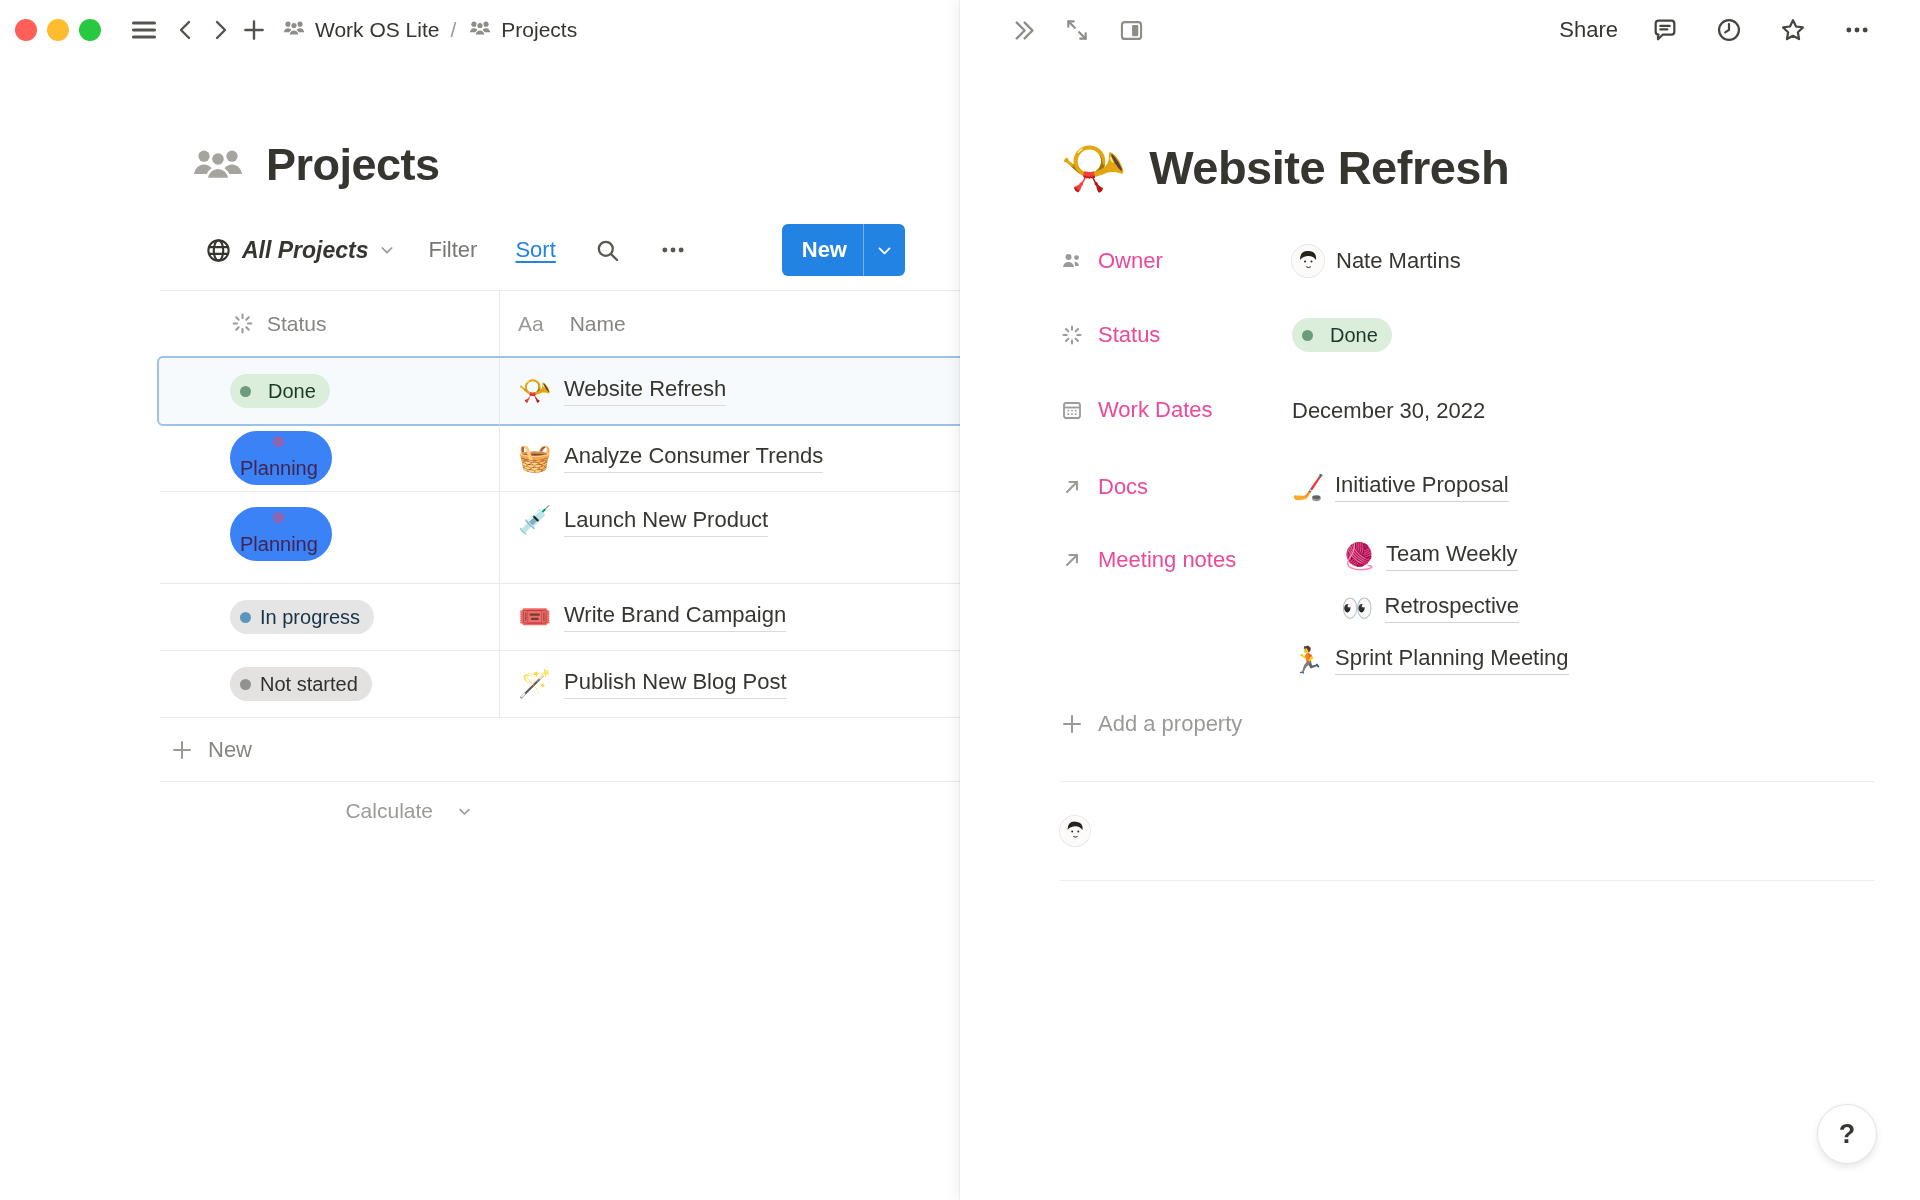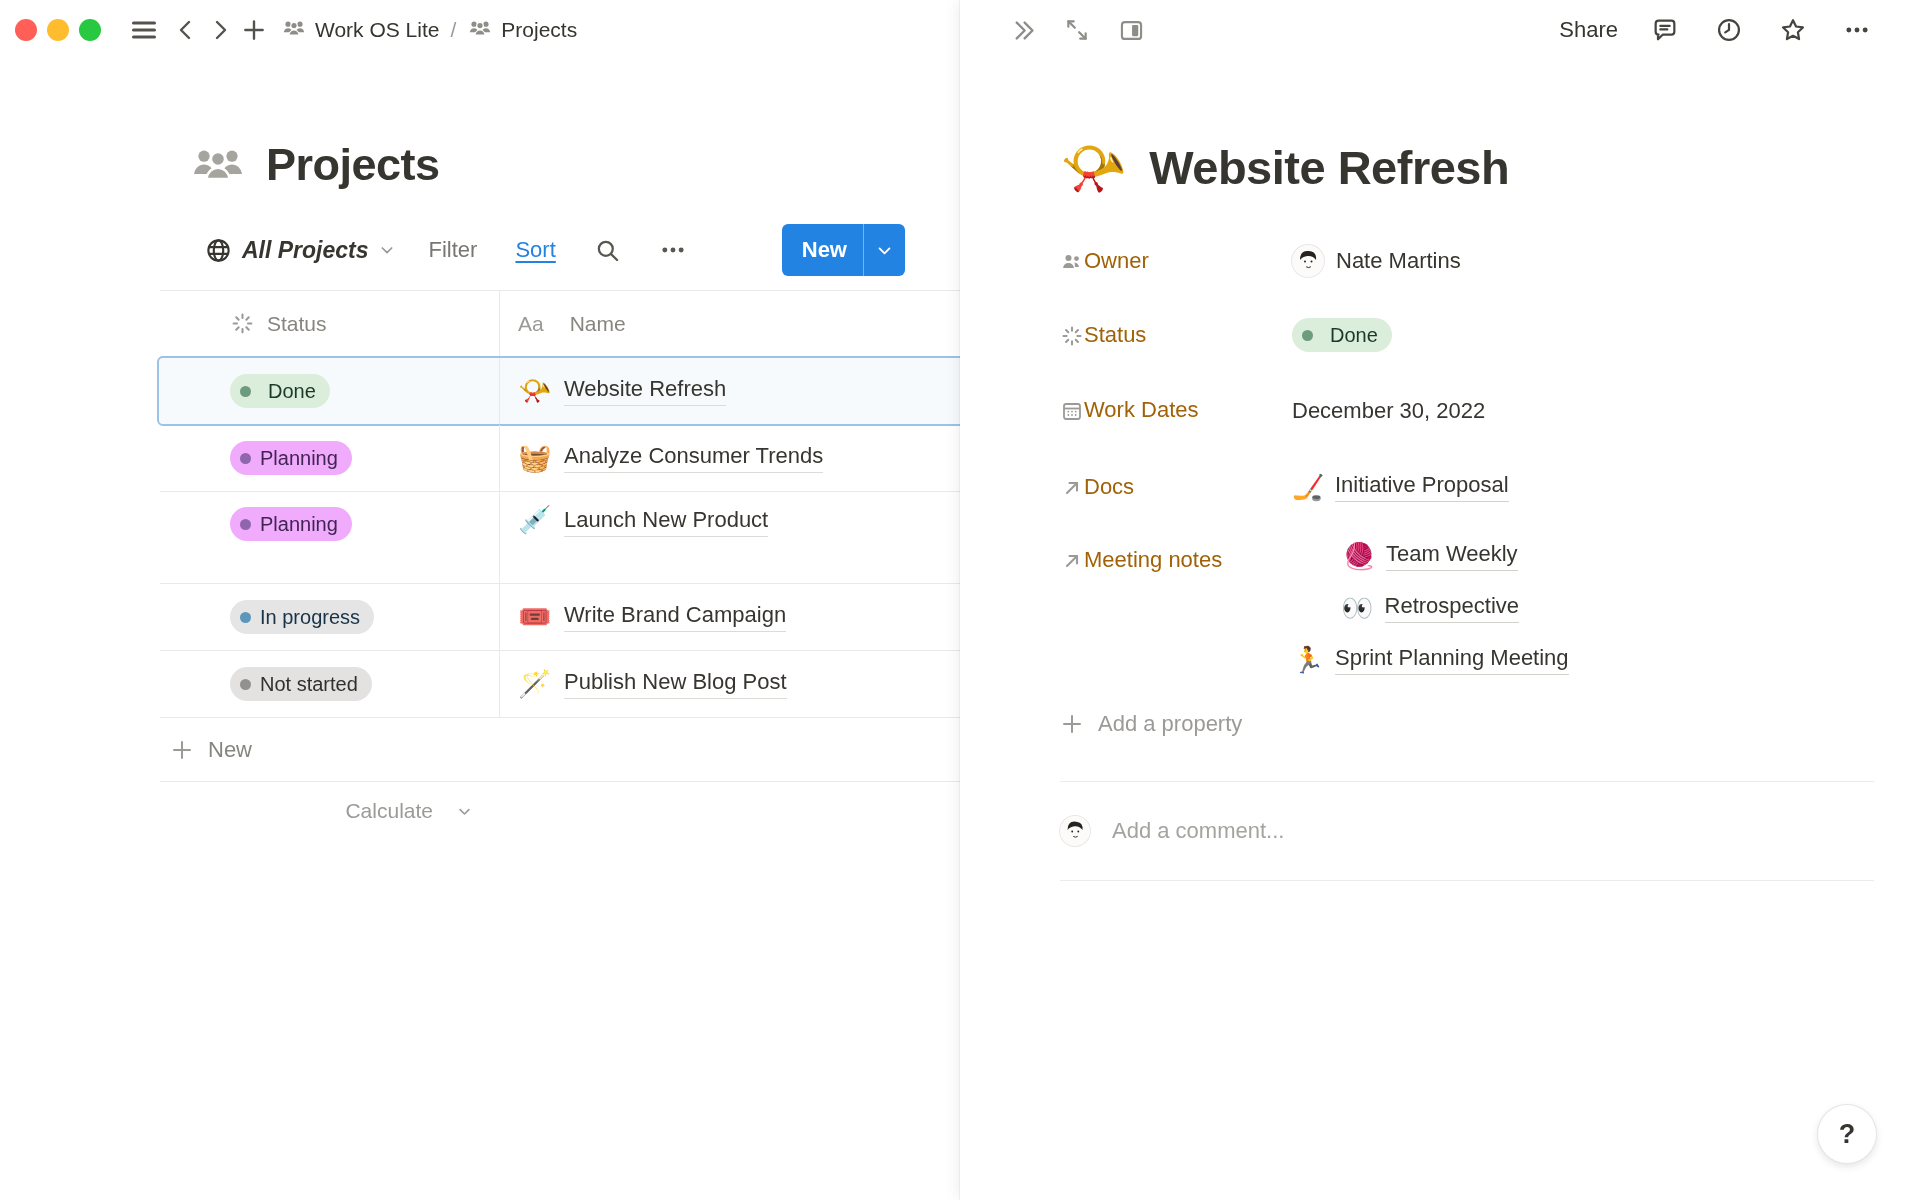--- a/index.html
+++ b/index.html
@@ -53,38 +53,38 @@
   .trow { display:flex; height:67px; border-bottom:1px solid #E9E9E7; cursor:pointer; }
   .trow.tall { height:92px; }
   .trow.tall .c-status,.trow.tall .c-name { align-items:flex-start; padding-top:15px; }
   .trow.selected { border:2px solid #9CC2E8; border-radius:6px; background:#F7FAFD; height:70px; margin:-1px 0 -1px -3px; padding-left:1px; }
   .row-emoji { font-size:27px; width:32px; text-align:center; line-height:1; }
   .page-link { font-size:22px; font-weight:500; color:#37352F; border-bottom:1px solid #DCDBD7; padding-bottom:3px; }
 
   .pill { display:inline-flex; align-items:center; gap:9px; border-radius:999px; padding:5px 14px 5px 10px; font-size:20px; font-weight:500; line-height:1.2; }
   .pill .dot { width:11px; height:11px; border-radius:50%; }
   .st-done       { background:#DBEDDB; color:#1C3829;gap:17px; } .st-done .dot{ background:#6C9B7D; }
-  .st-planning   { background:#f0abfc; color:#412454; } .st-planning .dot{ background:#9065B0; }
+  .st-planning   { background:#3b82f6; color:#412454;flex-direction:column; } .st-planning .dot{ background:#9065B0; }
   .st-inprogress { background:#e5e5e5; color:#183347; } .st-inprogress .dot{ background:#5B97BD; }
   .st-notstarted { background:#E3E2E0; color:#32302C; } .st-notstarted .dot{ background:#91918E; }
 
   .new-row { display:flex; align-items:center; gap:14px; height:64px; padding-left:10px; color:#87857F; font-size:22px; border-bottom:1px solid #E9E9E7; cursor:pointer; }
   .calc-row { display:flex; height:58px; }
   .calc-cell { width:340px; display:flex; align-items:center; justify-content:flex-end; padding-right:28px; gap:24px; color:#9B9A97; font-size:21px; cursor:pointer; }
 
   
   .peek-body { padding-left:100px; padding-right:50px; }
   .page-title-row { display:flex; align-items:center; gap:22px; margin-top:80px; }
   .page-emoji { font-size:54px; line-height:1; cursor:pointer; }
   .page-title { font-size:47px; font-weight:800; letter-spacing:-.5px; }
 
   .props { margin-top:46px; }
   .prop { display:flex; align-items:center; margin-bottom:34px; min-height:40px; }
   .prop.top { align-items:flex-start; }
-  .prop-label { width:232px; flex:none; display:flex; align-items:flex-end; color:#a16207; font-size:22px; cursor:pointer; }
+  .prop-label { width:232px; flex:none; display:flex; align-items:center; gap:14px; color:#ec4899; font-size:22px; cursor:pointer; }
   .prop-label .picon { color:#9B9A97; display:flex; }
   .prop-value { display:flex; align-items:center; gap:14px; font-size:22px; color:#37352F; cursor:pointer; }
   .person { display:flex; align-items:center; gap:12px; }
   .dates { line-height:44px; font-size:22px; }
   .links-stack { display:flex; flex-direction:column; gap:22px; }
   .rel-link { display:flex; align-items:center; gap:13px; cursor:pointer; }
   .rel-emoji { font-size:26px; line-height:1; width:30px; text-align:center; }
   .rel-title { font-size:22px; font-weight:500; border-bottom:1.5px solid #D4D2CD; padding-bottom:3px; }
   .add-prop { display:flex; align-items:center; gap:14px; color:#9B9A97; font-size:22px; margin-top:36px; cursor:pointer; }
 
@@ -509,19 +509,18 @@
   <div class="comment-row">
     <span class="avatar small">
       <svg width="30" height="30" viewBox="0 0 32 32">
           <circle cx="16" cy="16" r="16" fill="#FCFBFA"></circle>
           <path d="M8 15 Q8 5 17 6 Q25 6.5 24 15 Q21 10.5 15.5 11 Q10.5 11.5 8 15 Z" fill="#26241F"></path>
           <circle cx="13" cy="16.5" r="1" fill="#26241F"></circle>
           <circle cx="19.5" cy="16.5" r="1" fill="#26241F"></circle>
           <path d="M14.5 22 q2 1.4 4 0" stroke="#26241F" stroke-width="1" fill="none" stroke-linecap="round"></path>
         </svg>
     </span>
-    <input id="comment-input" placeholder="Add a comment..." style="">
   </div>
 
   <div class="peek-divider"></div>
 </div>
 
 <div class="help-fab">?</div>
 
 </body></html>

